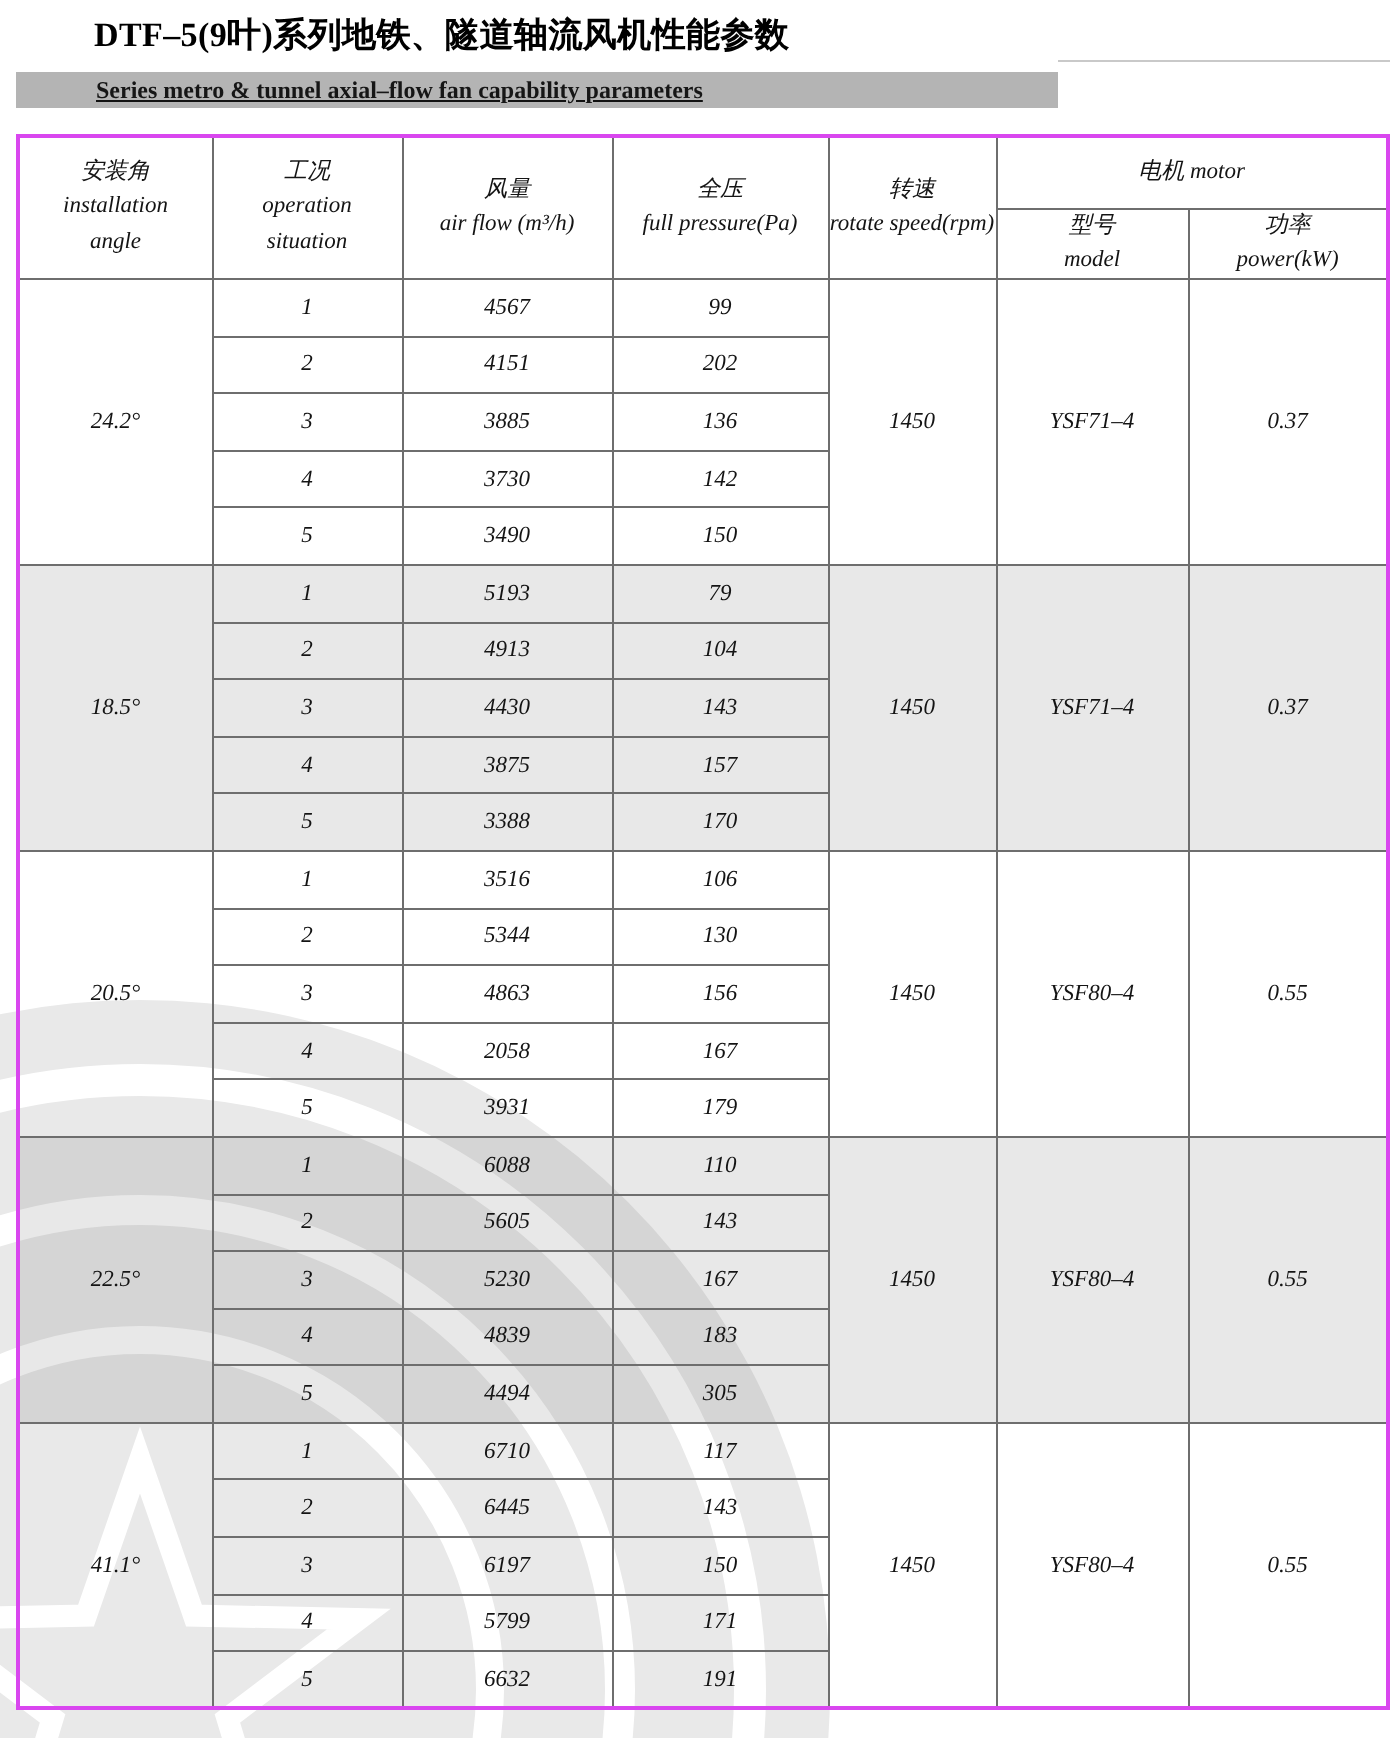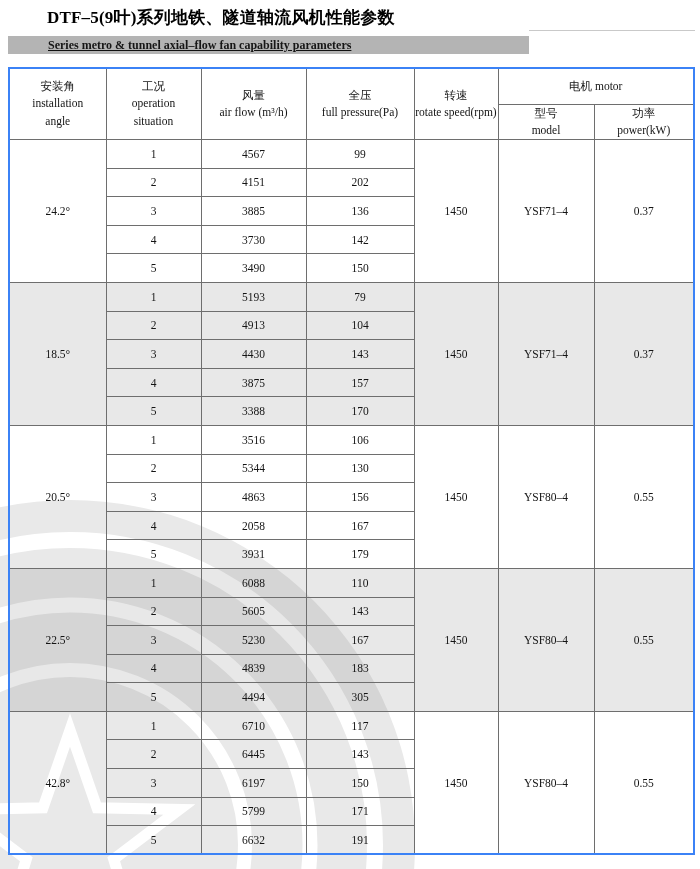--- a/index.html
+++ b/index.html
@@ -45,21 +45,22 @@
   }
 
   
   table.params {
     position:absolute; top:67px; left:8px;
     width:685px;
     border-collapse:collapse;
     table-layout:fixed;
     z-index:1;
     background:transparent;
-    border:2px solid #3b82f6;
+    border:2px solid #d946ef;
+    font-style:italic;
   }
   table.params th, table.params td {
     border:1px solid #6e6e6e;
     text-align:center;
     vertical-align:middle;
     padding:0;
     font-weight:normal;
     font-size:11.5px;
     color:#141414;
     background:transparent;
@@ -250,21 +251,21 @@
     </tr>
     <tr>
       <td>5</td>
       <td>4494</td>
       <td>305</td>
     </tr>
   </tbody>
 
   <tbody>
     <tr>
-      <td class="angle-cell" rowspan="5">42.8°</td>
+      <td class="angle-cell" rowspan="5">41.1°</td>
       <td>1</td>
       <td>6710</td>
       <td>117</td>
       <td rowspan="5">1450</td>
       <td rowspan="5">YSF80–4</td>
       <td rowspan="5">0.55</td>
     </tr>
     <tr>
       <td>2</td>
       <td>6445</td>

